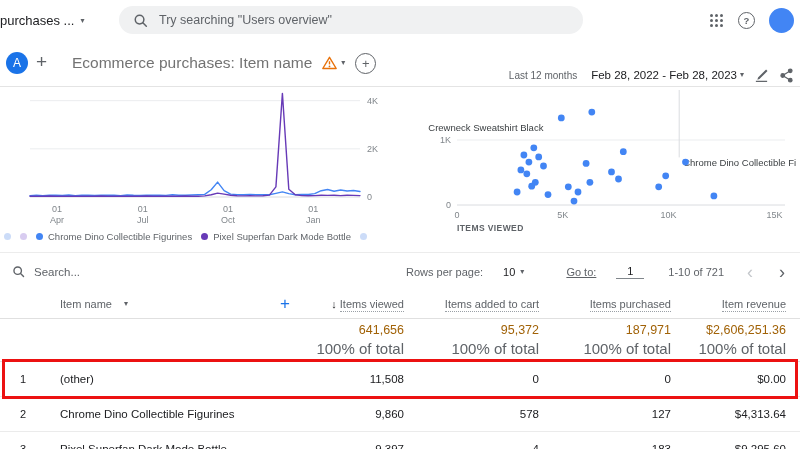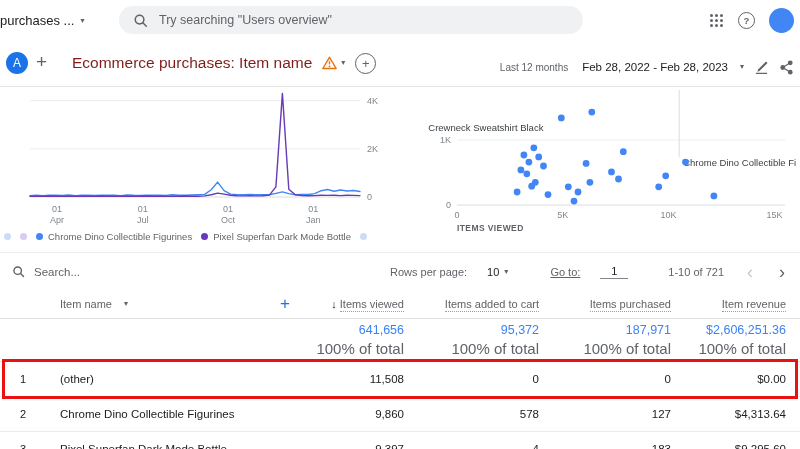--- a/index.html
+++ b/index.html
@@ -17,62 +17,62 @@
   .help-icon{width:15px;height:15px;border:1.5px solid #5f6368;border-radius:50%;display:flex;align-items:center;
              justify-content:center;font-size:9.5px;color:#5f6368;font-weight:bold;}
   .user-avatar{width:25px;height:25px;border-radius:50%;background:#4285f4;}
 
   
   .report-header{position:absolute;top:40px;left:0;width:800px;height:46px;border-bottom:1px solid #e4e4e4;background:#fff;}
   .prop-avatar{position:absolute;left:6px;top:12px;width:22px;height:22px;border-radius:50%;background:#1a73e8;color:#fff;
                font-size:12px;display:flex;align-items:center;justify-content:center;}
   .add-comparison{position:absolute;left:36px;top:11px;font-size:19px;color:#5f6368;}
   .title-row{position:absolute;left:72px;top:0;height:46px;display:flex;align-items:center;gap:10px;}
-  .report-title{margin:0;font-size:15.5px;font-weight:400;color:#7f1d1d;white-space:nowrap;}
+  .report-title{margin:0;font-size:15.5px;font-weight:400;color:#737373;white-space:nowrap;}
   .warn-wrap{display:flex;align-items:center;gap:4px;}
   .add-circle{width:19px;height:19px;border:1.2px solid #5f6368;border-radius:50%;color:#5f6368;font-size:13px;
               display:flex;align-items:center;justify-content:center;}
-  .date-area{position:absolute;right:6px;top:4px;height:46px;display:flex;align-items:center;gap:10px;}
+  .date-area{position:absolute;right:6px;top:12px;height:46px;display:flex;align-items:center;gap:10px;}
   .date-preset{font-size:10px;color:#5f6368;margin-right:4px;}
-  .date-range-btn{display:flex;align-items:center;gap:12px;font-size:11.5px;color:#202124;}
+  .date-range-btn{display:flex;align-items:center;gap:3px;font-size:11.5px;color:#202124;}
 
   
   .line-chart-svg{position:absolute;left:0;top:86px;}
   .scatter-chart-svg{position:absolute;left:420px;top:86px;}
   .legend{position:absolute;left:4px;top:231px;width:404px;display:flex;align-items:center;gap:9px;
           font-size:9.5px;color:#5f6368;overflow:hidden;white-space:nowrap;}
   .lg-item{display:flex;align-items:center;gap:5px;flex:0 0 auto;}
   .lg-dot{width:7px;height:7px;border-radius:50%;flex:0 0 auto;background:#ccc;}
 
   
   .controls{position:absolute;top:252px;left:0;width:800px;height:38px;border-top:1px solid #ececec;
             display:flex;align-items:center;justify-content:space-between;padding:0 12px;box-sizing:border-box;}
   .ctl-left{display:flex;align-items:center;gap:9px;color:#5f6368;font-size:11.5px;}
   .ctl-right{display:flex;align-items:center;gap:20px;font-size:11px;color:#5f6368;}
   .rpp-value{display:flex;align-items:center;gap:5px;color:#202124;text-align:right;}
   .goto-label{margin-left:22px;text-decoration:underline;}
   .goto-input{min-width:24px;border-bottom:1px solid #80868b;text-align:center;color:#202124;padding:1px 2px;}
-  .range-label{margin-left:20px;color:#5f6368;}
+  .range-label{margin-left:4px;color:#5f6368;}
   .pg-chevron{font-size:18px;line-height:1;padding:0 3px;color:#5f6368;}
   .pg-chevron.disabled{color:#c4c7cb;}
 
   
   .table{position:absolute;top:290px;left:0;width:800px;}
   .trow{display:grid;grid-template-columns:44px 258px 104px 135px 132px 1fr;align-items:center;}
   .t-head{height:28px;border-bottom:1px solid #e0e0e0;color:#5f6368;font-size:11px;}
   .t-totals{height:42px;border-bottom:1px solid #e0e0e0;}
   .data-row{height:34px;border-bottom:1px solid #ebebeb;font-size:11.5px;color:#202124;position:relative;}
   .c-idx{padding-left:20px;font-size:11px;}
   .c-name{padding-left:16px;display:flex;align-items:center;gap:12px;}
   .c-num{text-align:right;padding-right:2px;}
   .c-rev{text-align:right;padding-right:14px;}
   .h-underline{border-bottom:1px dotted #9aa0a6;padding-bottom:1px;}
   .sort-arrow{margin-right:3px;color:#202124;font-size:11px;}
   .add-col{margin-left:auto;padding-right:12px;color:#1a73e8;font-size:17px;font-weight:400;}
-  .tv{font-size:12.5px;color:#3b82f6;}
+  .tv{font-size:12.5px;color:#a16207;}
   .ts{font-size:15px;color:#5f6368;margin-top:3px;}
   .row-annotation{position:absolute;left:2px;right:2px;top:-3px;bottom:-3px;border:3px solid #ec1111;pointer-events:none;}
 </style>
 </head>
 <body>
 
 <div class="topbar">
   <div class="account">
     <span>purchases ...</span>
     <span class="caret">▾</span>

